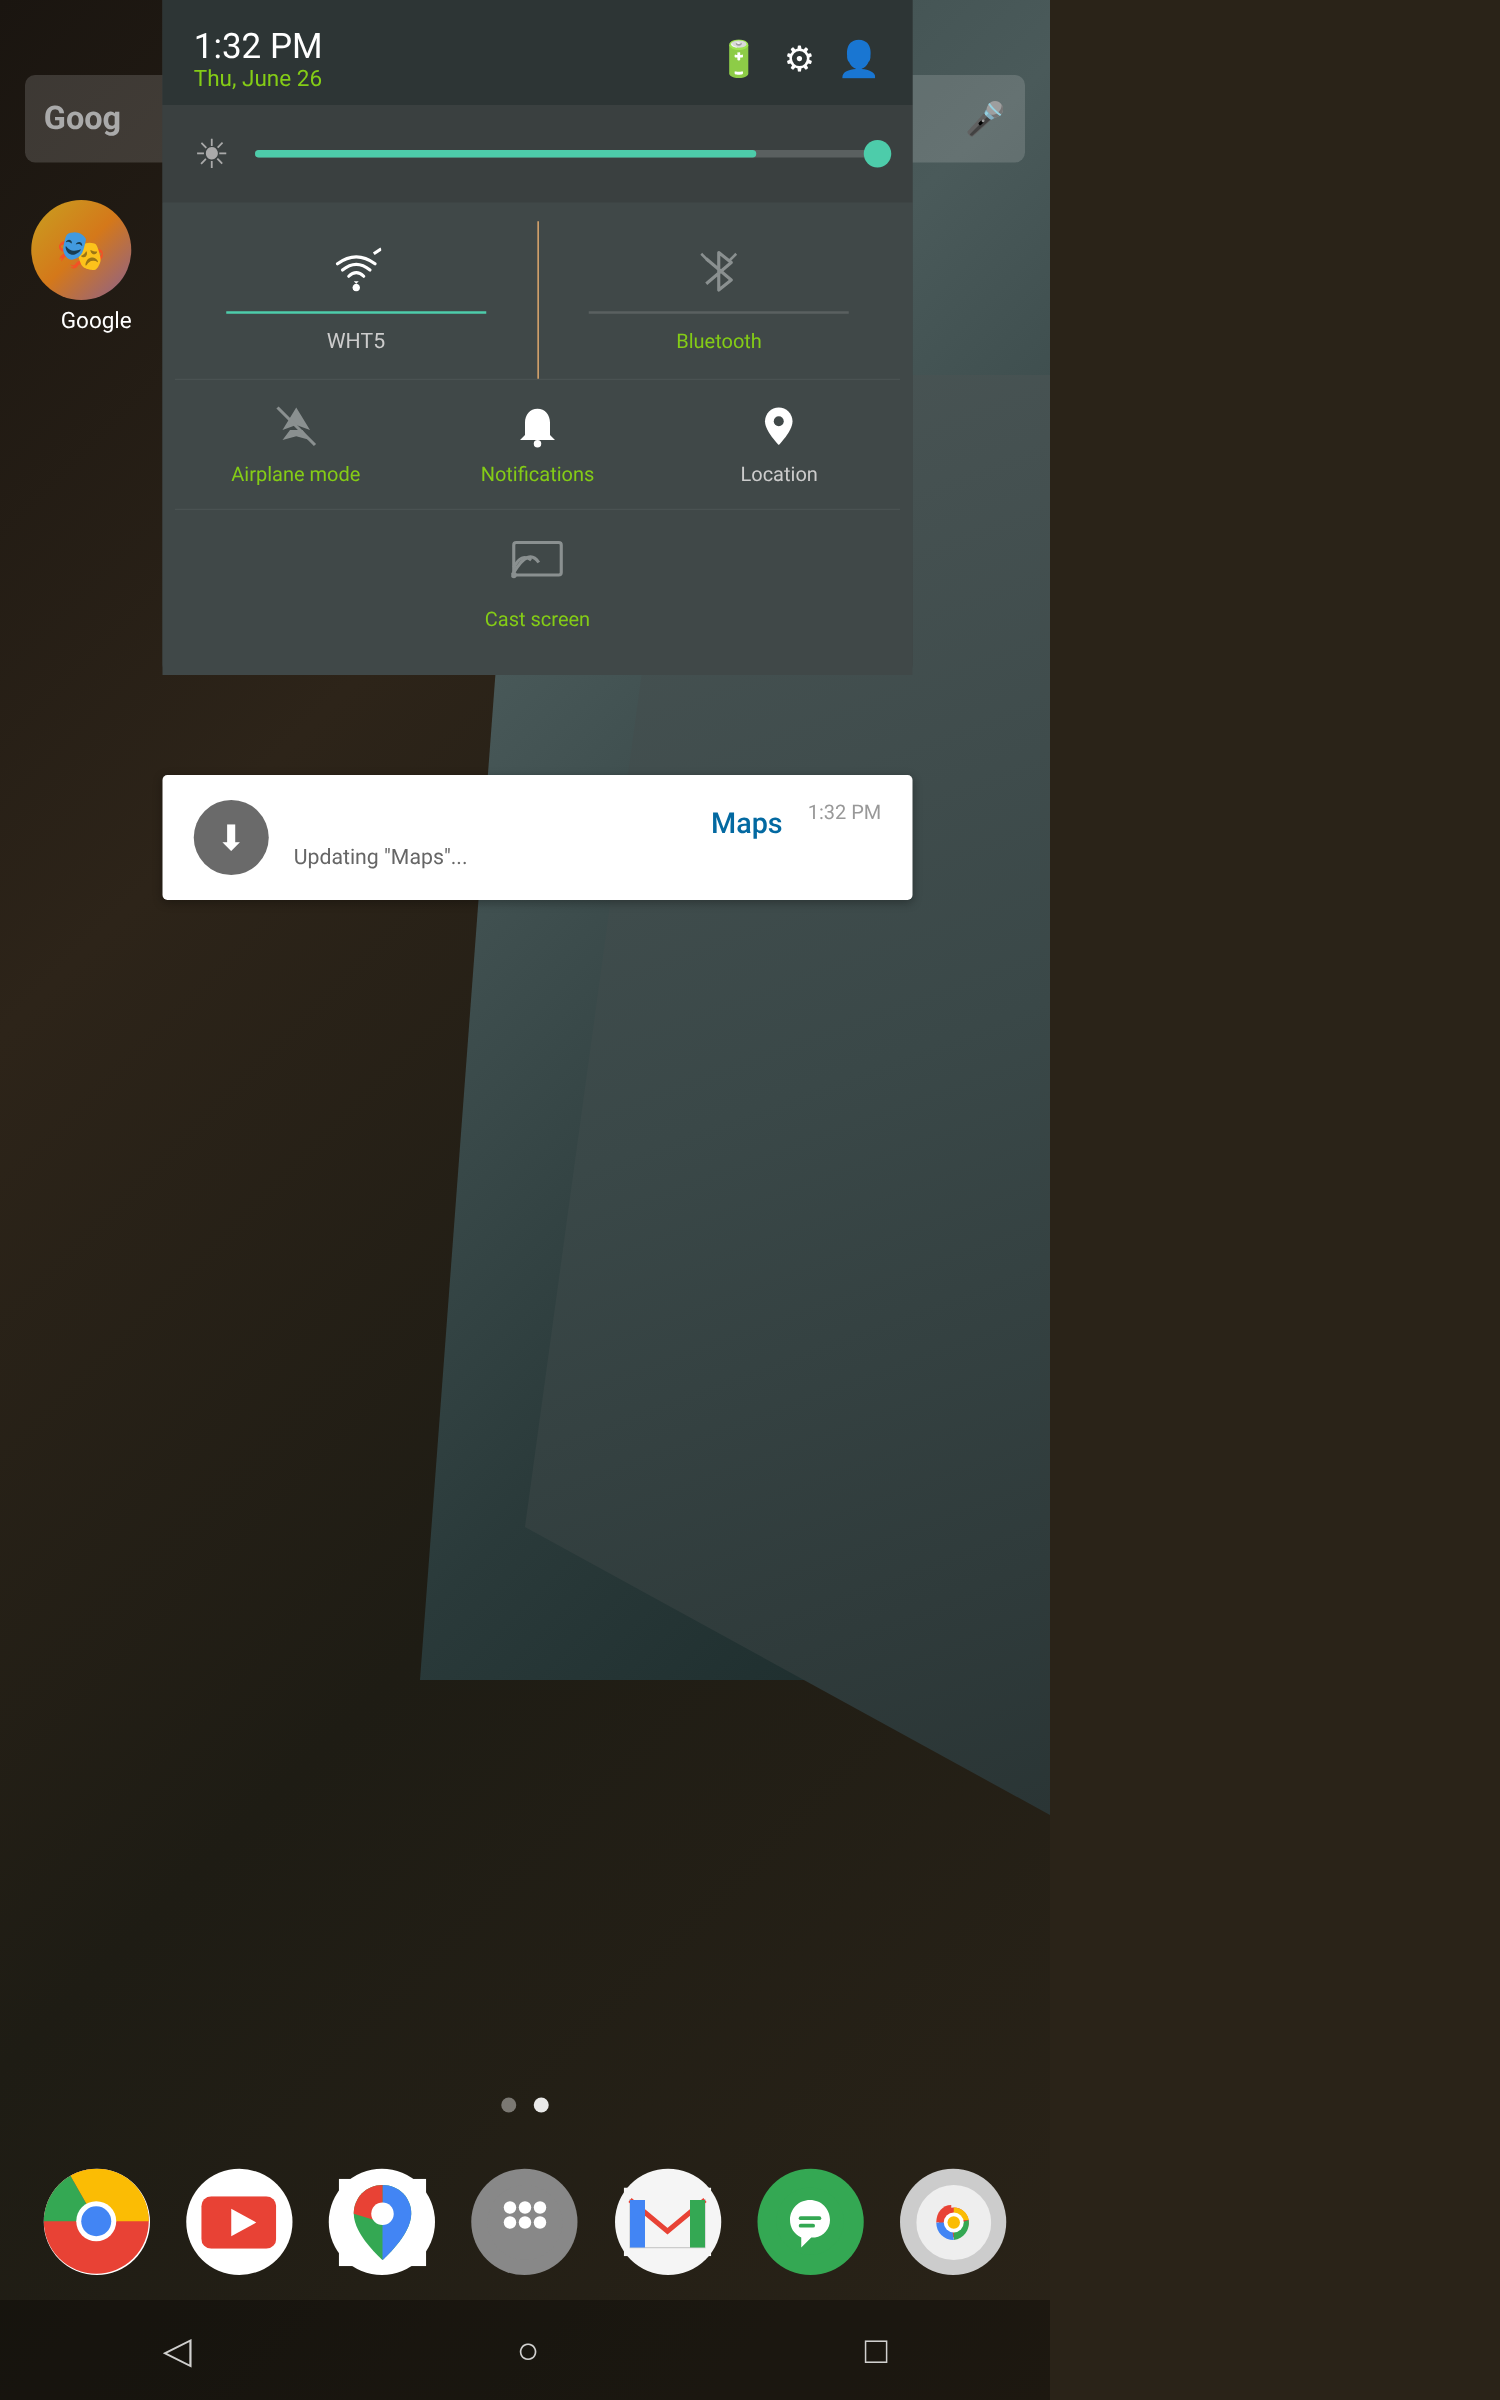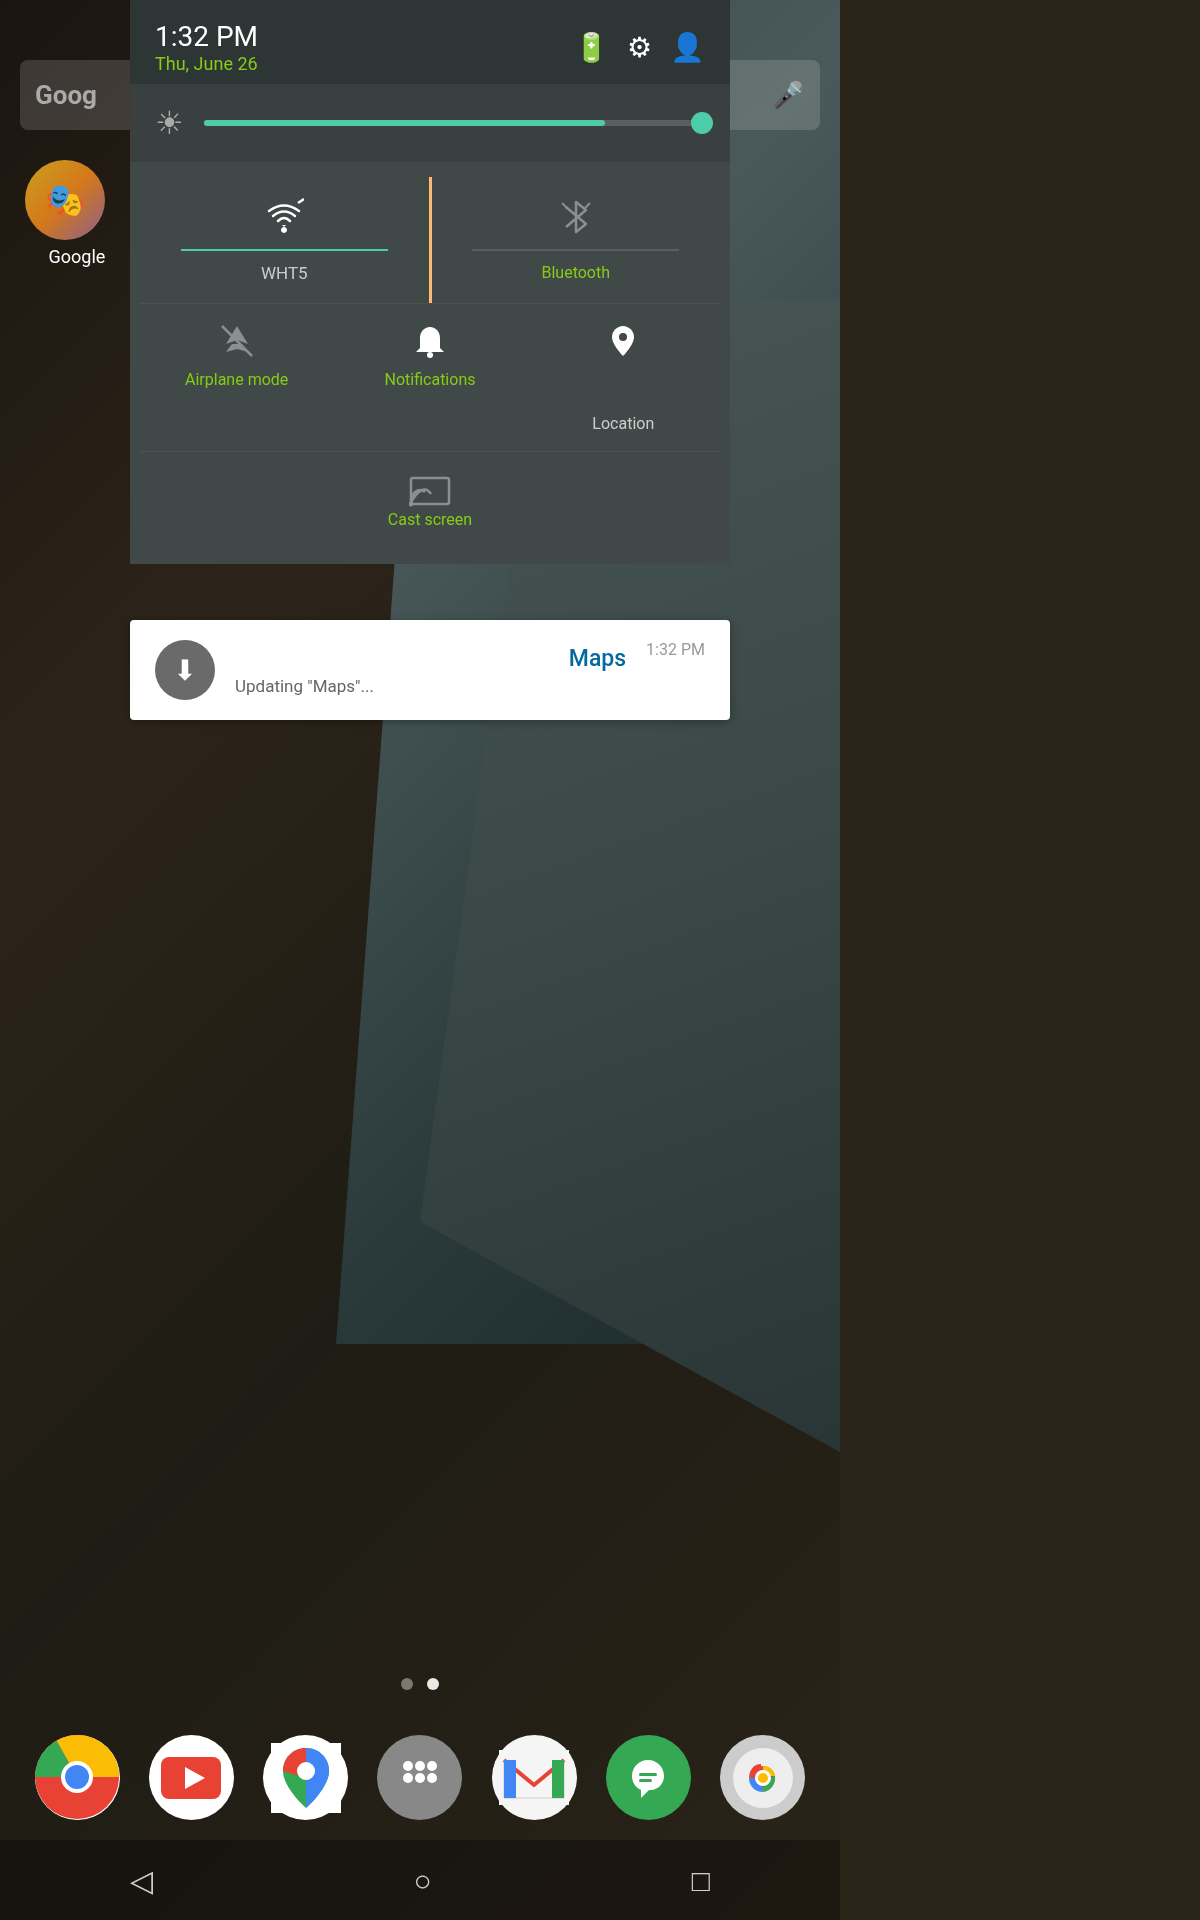--- a/index.html
+++ b/index.html
@@ -206,21 +206,21 @@
       border-bottom: 1px solid #4a5252;
     }
 
     .toggle-item-half {
       flex: 1;
       display: flex;
       flex-direction: column;
       align-items: center;
       padding: 20px 15px;
       gap: 10px;
-      border-right: 3px solid #fdba74;
+      border-right: 1px solid #fdba74;
       cursor: pointer;
     }
 
     .toggle-item-half:last-child {
       border-right: none;
     }
 
     .toggle-label {
       color: #ccc;
       font-size: 17px;
@@ -259,21 +259,21 @@
     .toggle-row-cast {
       display: flex;
       justify-content: center;
       padding: 20px;
     }
 
     .cast-item {
       display: flex;
       flex-direction: column;
       align-items: center;
-      gap: 0;
+      gap: 20px;
       cursor: pointer;
     }
 
     
     .notification-card {
       position: absolute;
       top: 620px;
       left: 130px;
       width: 600px;
       background: #fff;
@@ -498,21 +498,21 @@
             <path d="M19 5 C13 5 9 10 9 16 L9 26 L5 30 L33 30 L29 26 L29 16 C29 10 25 5 19 5 Z" fill="white"></path>
             <circle cx="19" cy="33" r="3" fill="white"></circle>
           </svg>
           <span class="toggle-label" style="color:#84cc16;font-size:16px;text-align:right;">Notifications</span>
         </div>
         <div class="toggle-item-quarter">
           <svg width="38" height="38" viewBox="0 0 38 38">
             <path d="M19 4 C13 4 8 9 8 15 C8 23 19 34 19 34 C19 34 30 23 30 15 C30 9 25 4 19 4 Z" fill="white"></path>
             <circle cx="19" cy="15" r="4" fill="#404848"></circle>
           </svg>
-          <span class="toggle-label" style="color:#ccc;font-size:16px;text-align:center;margin-top:44px;">Location</span>
+          <span class="toggle-label" style="color:#ccc;font-size:16px;text-align:center;">Location</span>
         </div>
       </div>
 
       <div class="toggle-row-cast">
         <div class="cast-item">
           <svg width="42" height="38" viewBox="0 0 42 38">
             <rect x="2" y="6" width="38" height="26" rx="2" fill="none" stroke="#8a9090" stroke-width="2.5"></rect>
             <path d="M2 26 Q8 14 16 20" fill="none" stroke="#8a9090" stroke-width="2.5"></path>
             <path d="M2 30 Q14 10 22 22" fill="none" stroke="#8a9090" stroke-width="2.5"></path>
             <circle cx="2" cy="32" r="2.5" fill="#8a9090"></circle>

